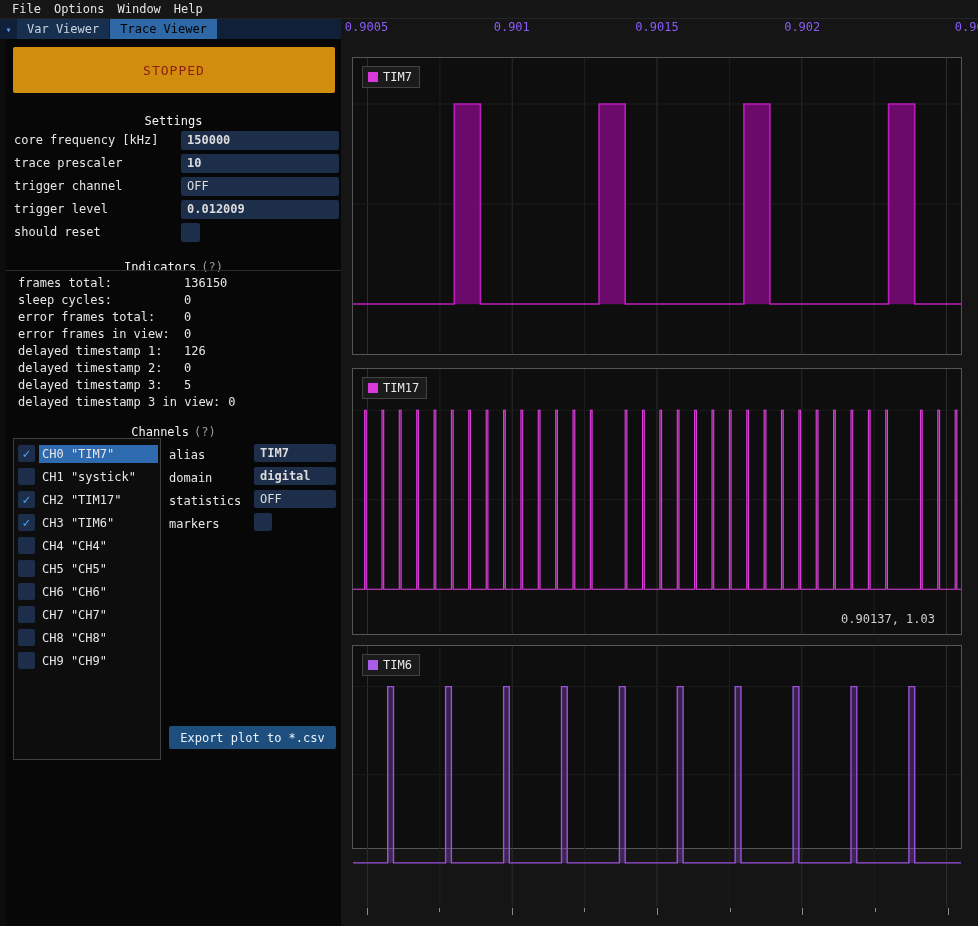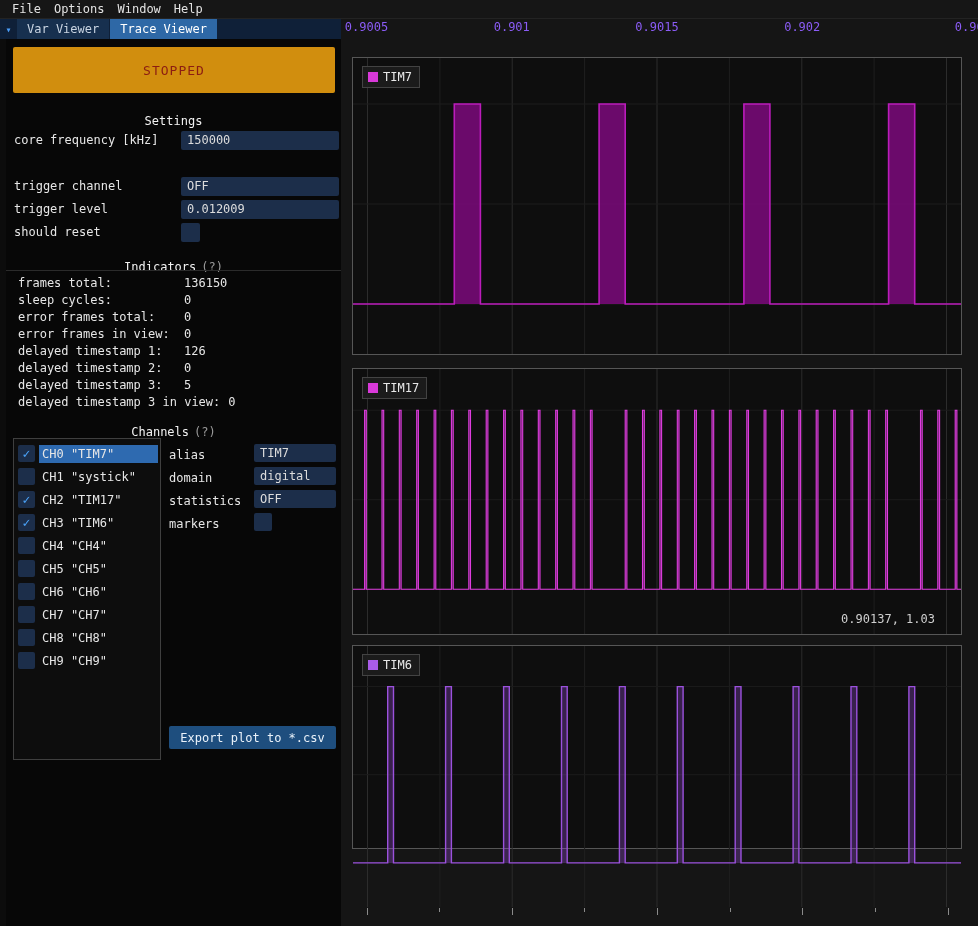--- a/index.html
+++ b/index.html
@@ -18,21 +18,21 @@
   }
   .menu-item { color:#e2e2e2; cursor:default; }
 
   
   #tabbar {
     position:absolute; left:0; top:19px; width:341px; height:20px;
     background:#0f2038; display:flex; align-items:stretch;
   }
   #tab-collapse { width:17px; display:flex; align-items:center; justify-content:center; color:#4a9df8; font-size:10px; }
   .tab { display:flex; align-items:center; padding:0 10px; background:#17304f; color:#c9d4e2; margin-right:1px; }
-  .tab.active { background:#2e68a6; color:#ffffff; }
+  .tab.active { background:#2e68a6; color:#000000; }
 
   
   #left-panel {
     position:absolute; left:0; top:39px; width:341px; height:887px;
     background:#070707; border-right:1px solid #2e2e2e;margin-left:6px;
   }
   #stop-btn {
     position:absolute; left:7px; top:8px; width:322px; height:46px;
     background:#d18e0e; color:#8c1d12; border:none; border-radius:2px;
     font-family:inherit; font-size:13px; letter-spacing:1px; cursor:pointer;
@@ -41,21 +41,21 @@
   .help { color:#9a9a9a; margin-left:5px; }
   .separator { position:absolute; left:0; width:335px; height:1px; background:#2b2b2b; }
 
   .form-row { position:absolute; left:8px; width:326px; height:20px; display:flex; align-items:center; }
   .form-label { width:167px; flex:none; color:#e6e6e6; }
   .field {
     width:158px; height:19px; background:#1c2e4a; border:none; border-radius:2px;
     color:#dcdcdc; font-family:inherit; font-size:12px; padding:0 6px;
     display:flex; align-items:center;
   }
-  input.field { outline:none; }
+  input.field { outline:none;font-weight:bold; }
   .checkbox {
     width:19px; height:19px; background:#1c2e4a; border-radius:2px; flex:none;
     display:flex; align-items:center; justify-content:center; cursor:pointer;
   }
   .checkbox .check { display:none; color:#4ba3f8; font-size:13px; font-weight:bold; }
   .checkbox.checked .check { display:inline; }
 
   .ind-row { position:absolute; left:12px; height:15px; display:flex; align-items:center; }
   .ind-label { min-width:166px; padding-right:8px; }
 
@@ -127,20 +127,24 @@
 
   <button id="stop-btn">STOPPED</button>
 
   <div class="section-header" style="top:75px">
     <span>Settings</span>
   </div>
 
   <div class="form-row" style="top:91px">
     <span class="form-label">core frequency [kHz]</span>
     <input class="field" value="150000" style="">
+  </div>
+  <div class="form-row" style="top:114px">
+    <span class="form-label">trace prescaler</span>
+    <input class="field" value="10" style="">
   </div>
   <div class="form-row" style="top:137px">
     <span class="form-label">trigger channel</span>
     <div class="field">OFF</div>
   </div>
   <div class="form-row" style="top:160px">
     <span class="form-label">trigger level</span>
     <input class="field" value="0.012009" style="">
   </div>
   <div class="form-row" style="top:183px">

